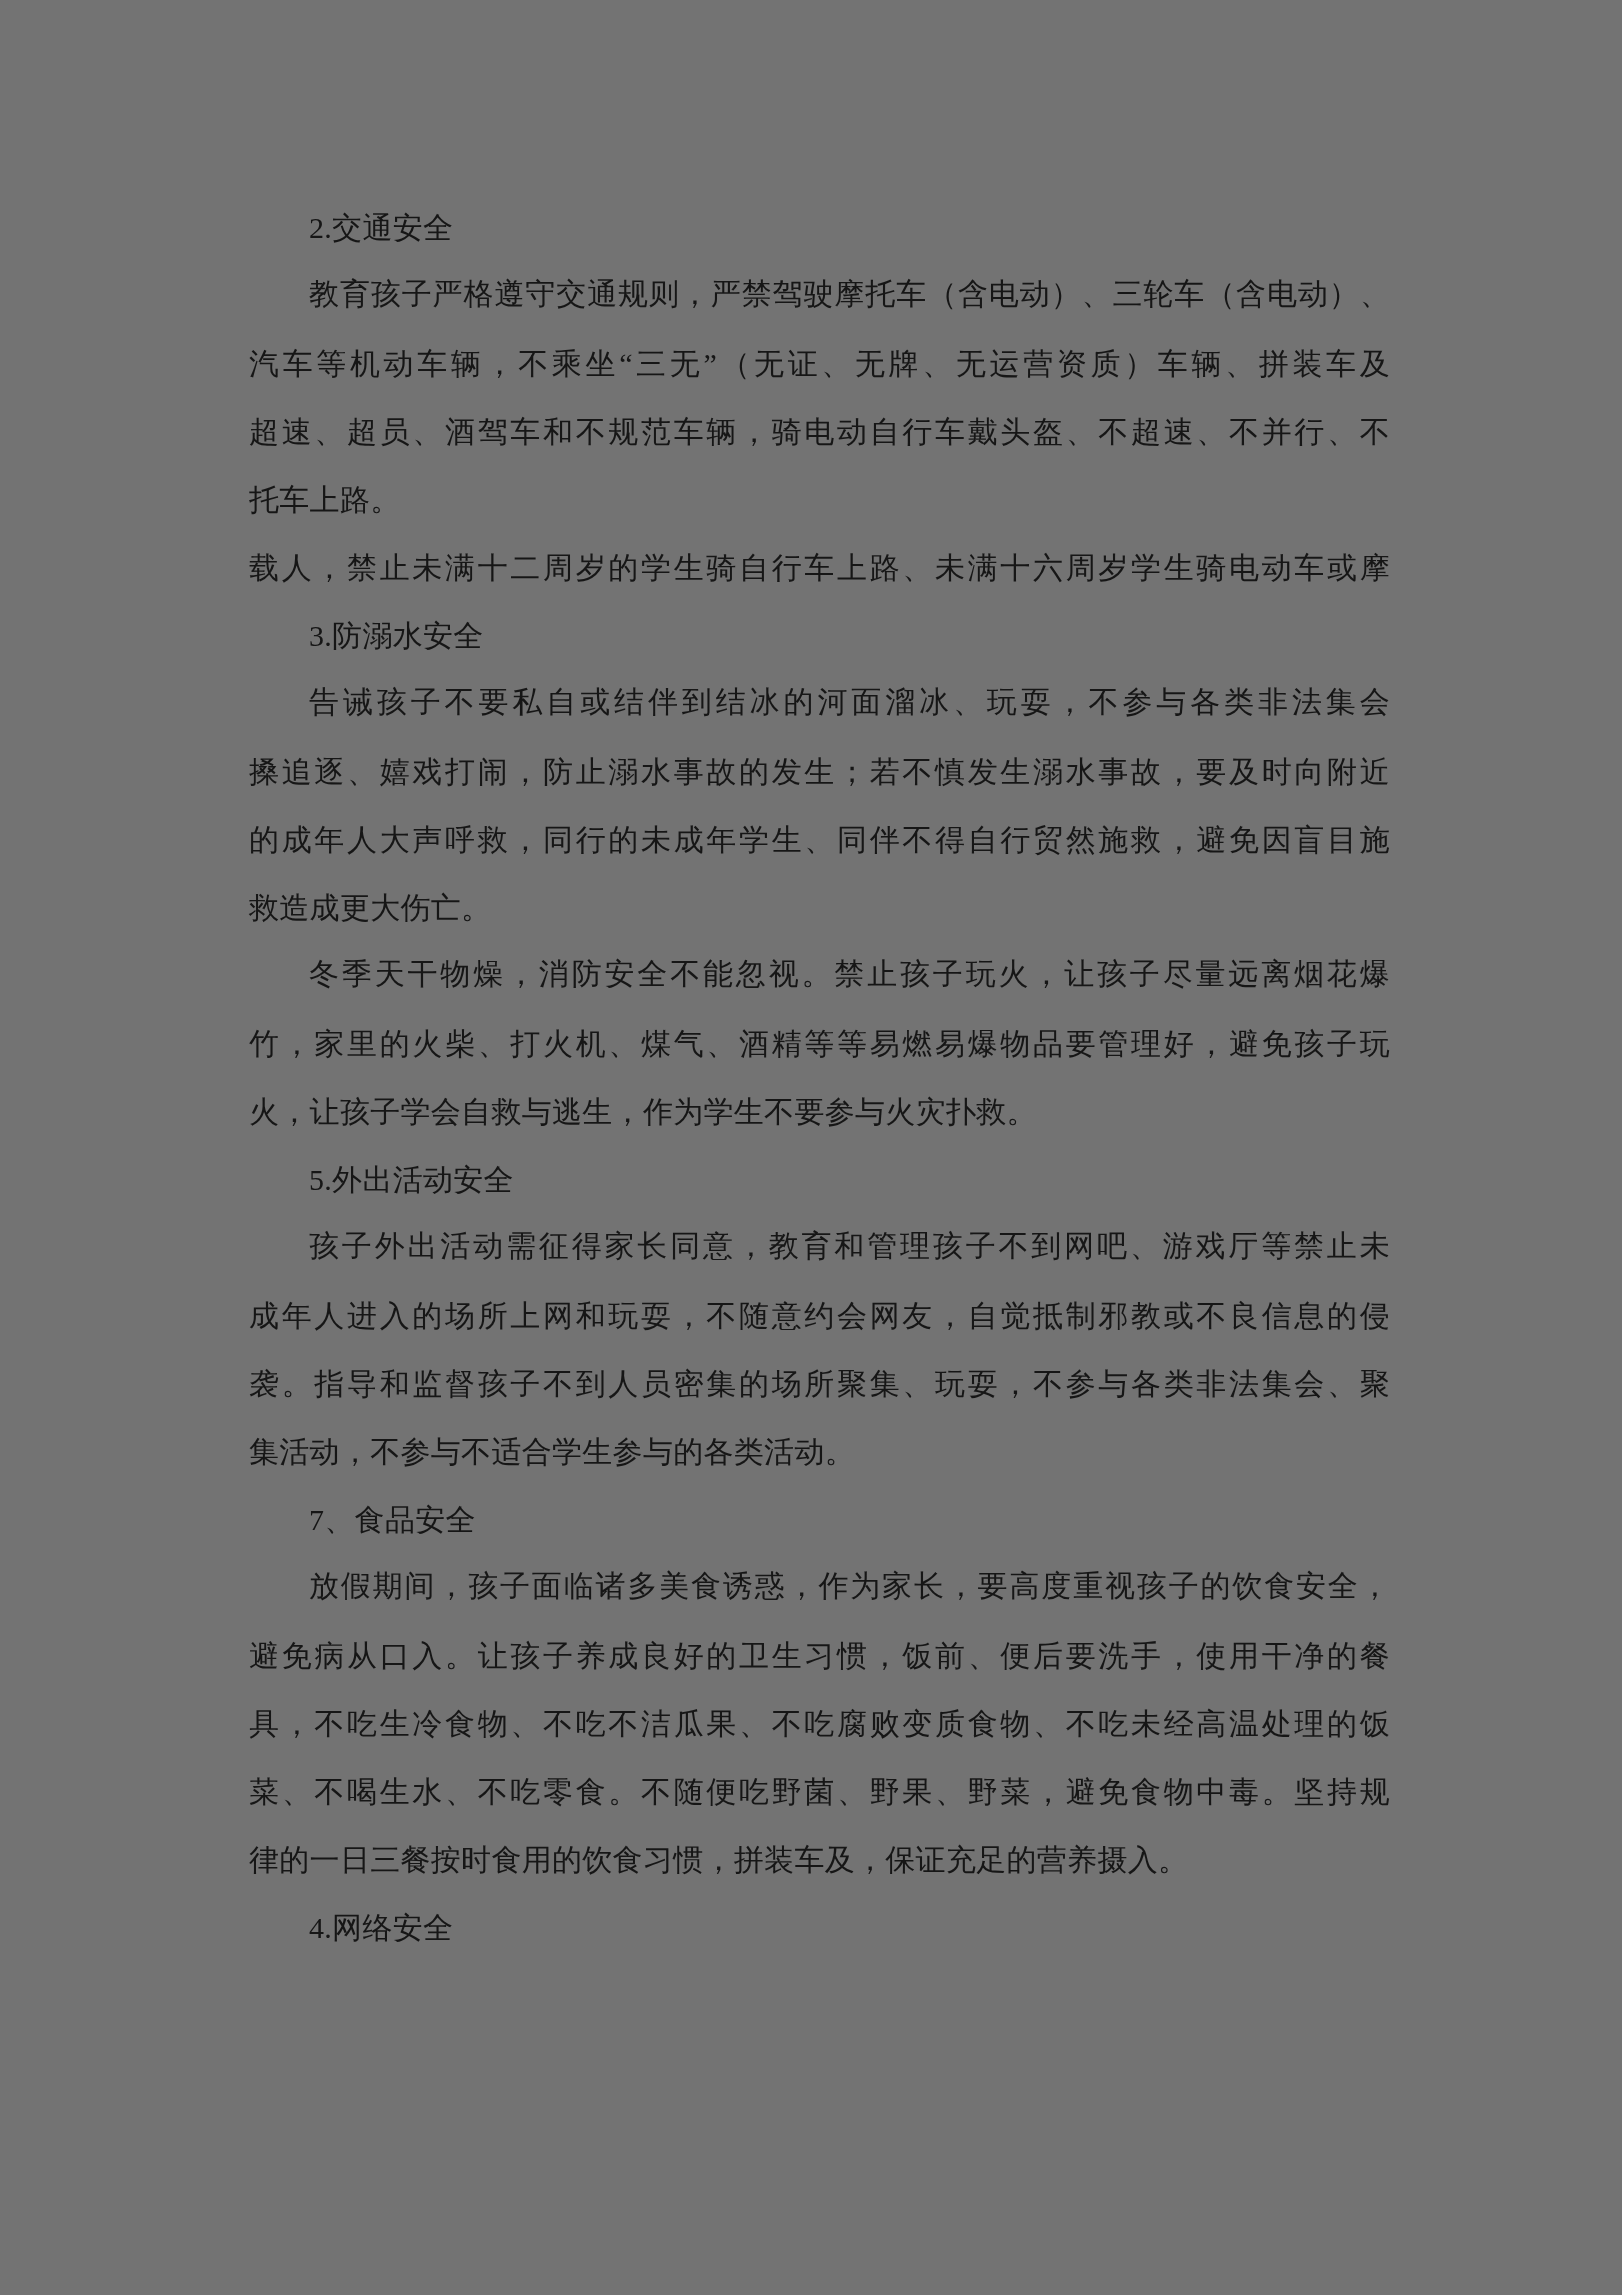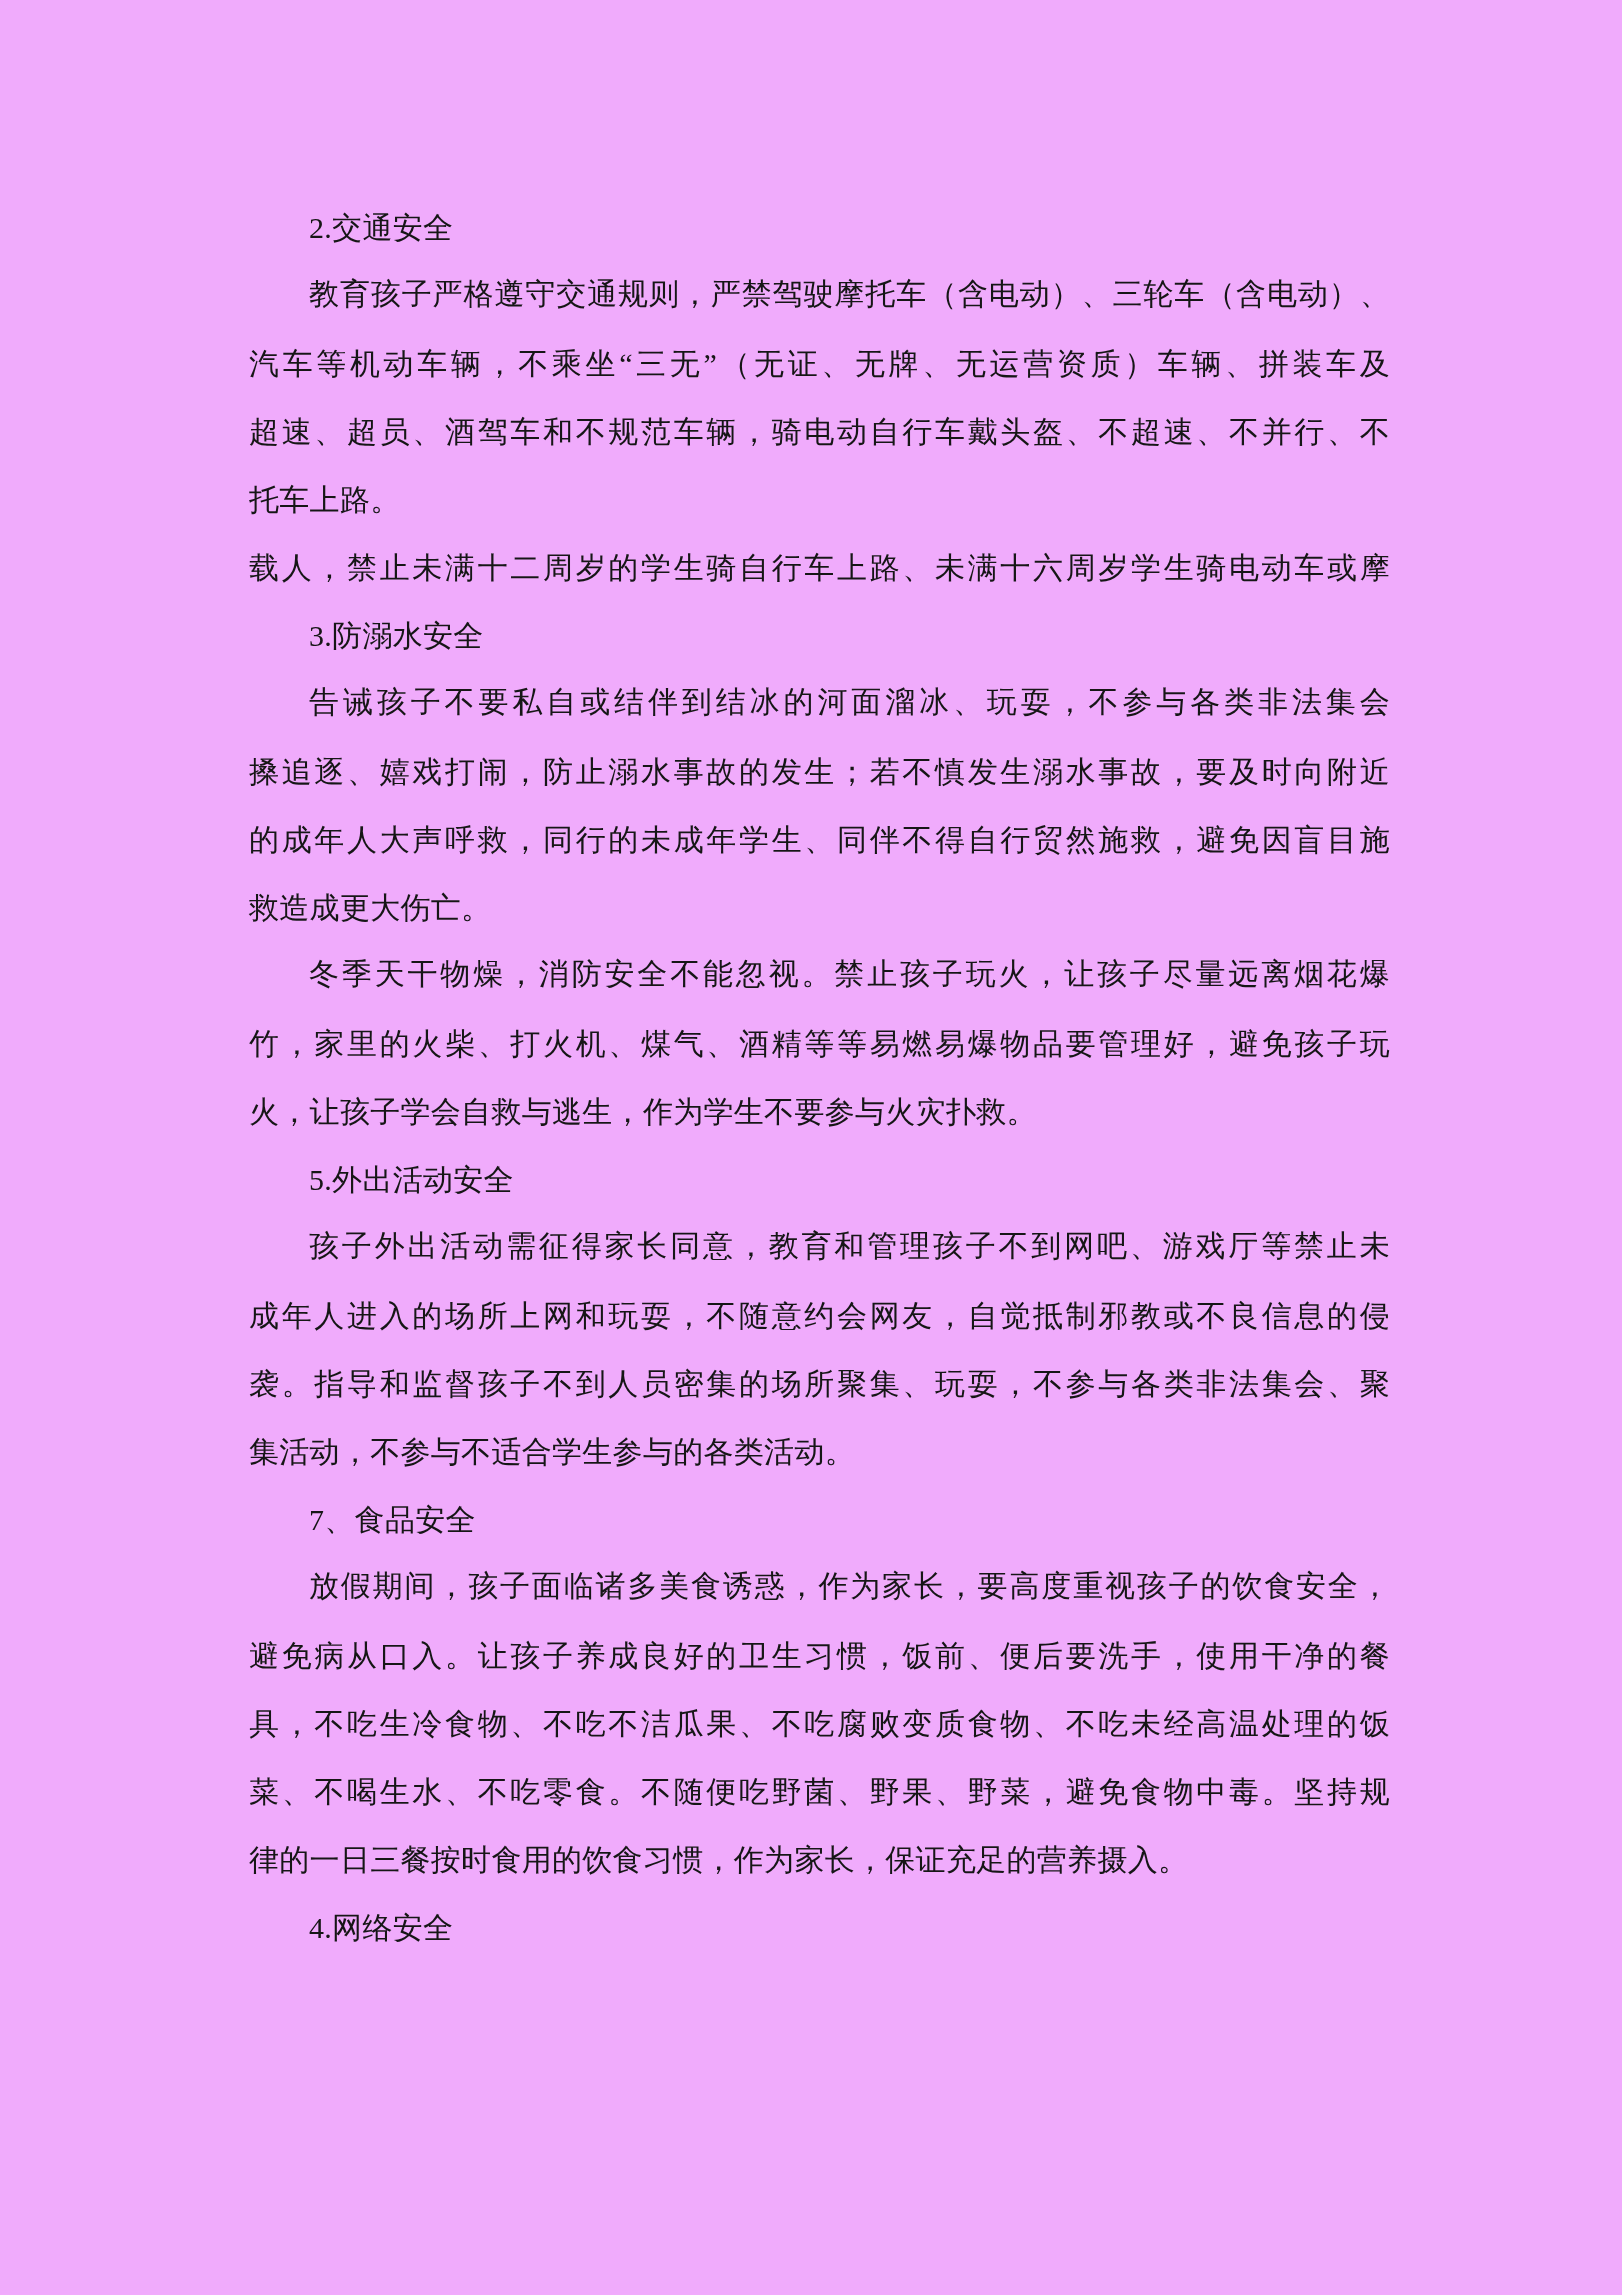--- a/index.html
+++ b/index.html
@@ -11,21 +11,21 @@
     height: 2295px;
     background: #fbfbfb;
     color: #161616;
     font-family: "Liberation Serif", "DejaVu Serif", serif;
   }
   .page {
     position: relative;
     width: 1623px;
     height: 2295px;
     overflow: hidden;
-    background: #f0abfc;
+    background: #737373;
   }
   .content {
     position: absolute;
     left: 249px;
     top: 194px;
     width: 1141px;
   }
   .section {
     margin: 0;
     padding: 0;
@@ -97,21 +97,21 @@
         </div>
   </section>
 
   <section class="section">
     <h2 class="heading">7、食品安全</h2>
     <div class="para">
           <div class="line first">放假期间，孩子面临诸多美食诱惑，作为家长，要高度重视孩子的饮食安全，</div>
           <div class="line">避免病从口入。让孩子养成良好的卫生习惯，饭前、便后要洗手，使用干净的餐</div>
           <div class="line">具，不吃生冷食物、不吃不洁瓜果、不吃腐败变质食物、不吃未经高温处理的饭</div>
           <div class="line">菜、不喝生水、不吃零食。不随便吃野菌、野果、野菜，避免食物中毒。坚持规</div>
-          <div class="line lastline">律的一日三餐按时食用的饮食习惯，作为家长，保证充足的营养摄入。</div>
+          <div class="line lastline">律的一日三餐按时食用的饮食习惯，拼装车及，保证充足的营养摄入。</div>
         </div>
   </section>
 
   <section class="section">
     <h2 class="heading">4.网络安全</h2>
   </section>
 </div>
 </div>
 
 

